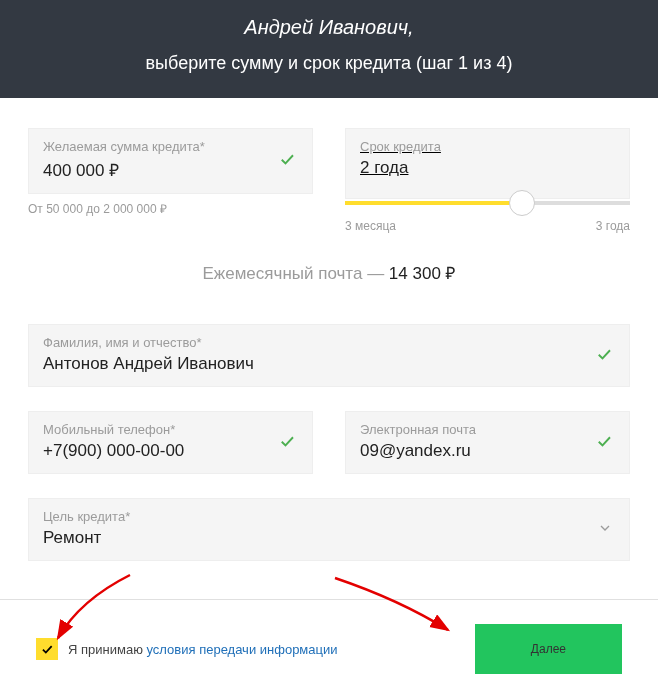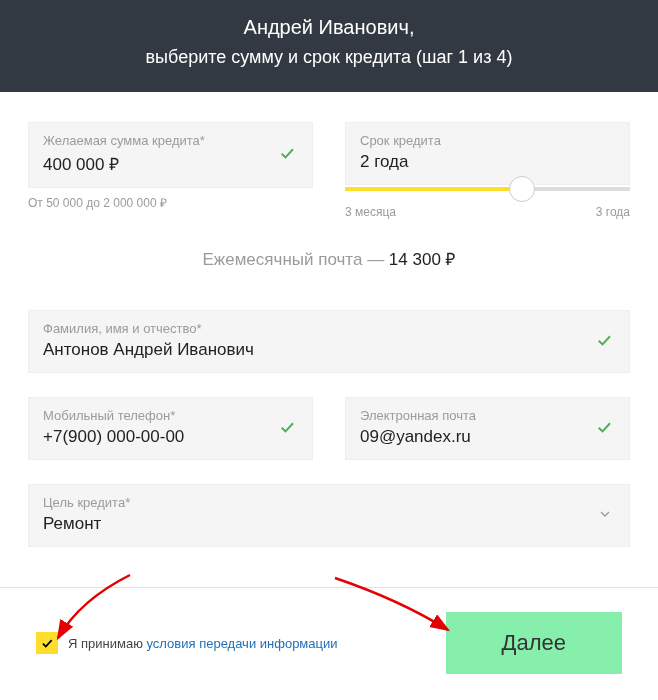--- a/index.html
+++ b/index.html
@@ -11,21 +11,21 @@
     position: relative;
     overflow: hidden;
   }
   .header {
     background: #333942;
     color: #fff;
     text-align: center;
     padding: 16px 20px 24px;
     font-weight: 300;
   }
-  .header-name { font-size: 20px; margin-bottom: 8px; }
+  .header-name { font-size: 20px; margin-bottom: 14px; font-style: italic; }
   .header-sub { font-size: 18px; }
 
   .content { padding: 30px 28px 0; }
   .row { display: flex; gap: 32px; }
 
   .field {
     flex: 1;
     background: #f5f5f5;
     padding: 10px 14px 12px;
     position: relative;
@@ -58,23 +58,24 @@
 
   .amount-hint {
     font-size: 12px;
     color: #9b9b9b;
     margin-top: 6px;
   }
 
   .slider-block { flex: 1; }
   .slider-field {
     background: #f5f5f5;
-    padding: 10px 14px 12px;
+    padding: 10px 14px 20px;
     border: 1px solid #eee;
     position: relative;
+    text-decoration: underline;
   }
   .slider-track {
     position: relative;
     height: 4px;
     background: #ddd;
     margin-top: 2px;
   }
   .slider-fill {
     position: absolute;
     left: 0;
@@ -136,24 +137,24 @@
     background: #ffdd2d;
     display: flex;
     align-items: center;
     justify-content: center;
     cursor: pointer;
   }
   .checkbox svg { width: 14px; height: 14px; }
   .link { color: #1f6fb8; cursor: pointer; }
 
   .next-btn {
-    background: #86efac;
+    background: #22c55e;
     border: none;
     padding: 18px 56px;
-    font-size: 22px;
+    font-size: 12px;
     color: #333;
     cursor: pointer;
   }
 
   
   .arrow {
     position: absolute;
     pointer-events: none;
   }
 </style>

